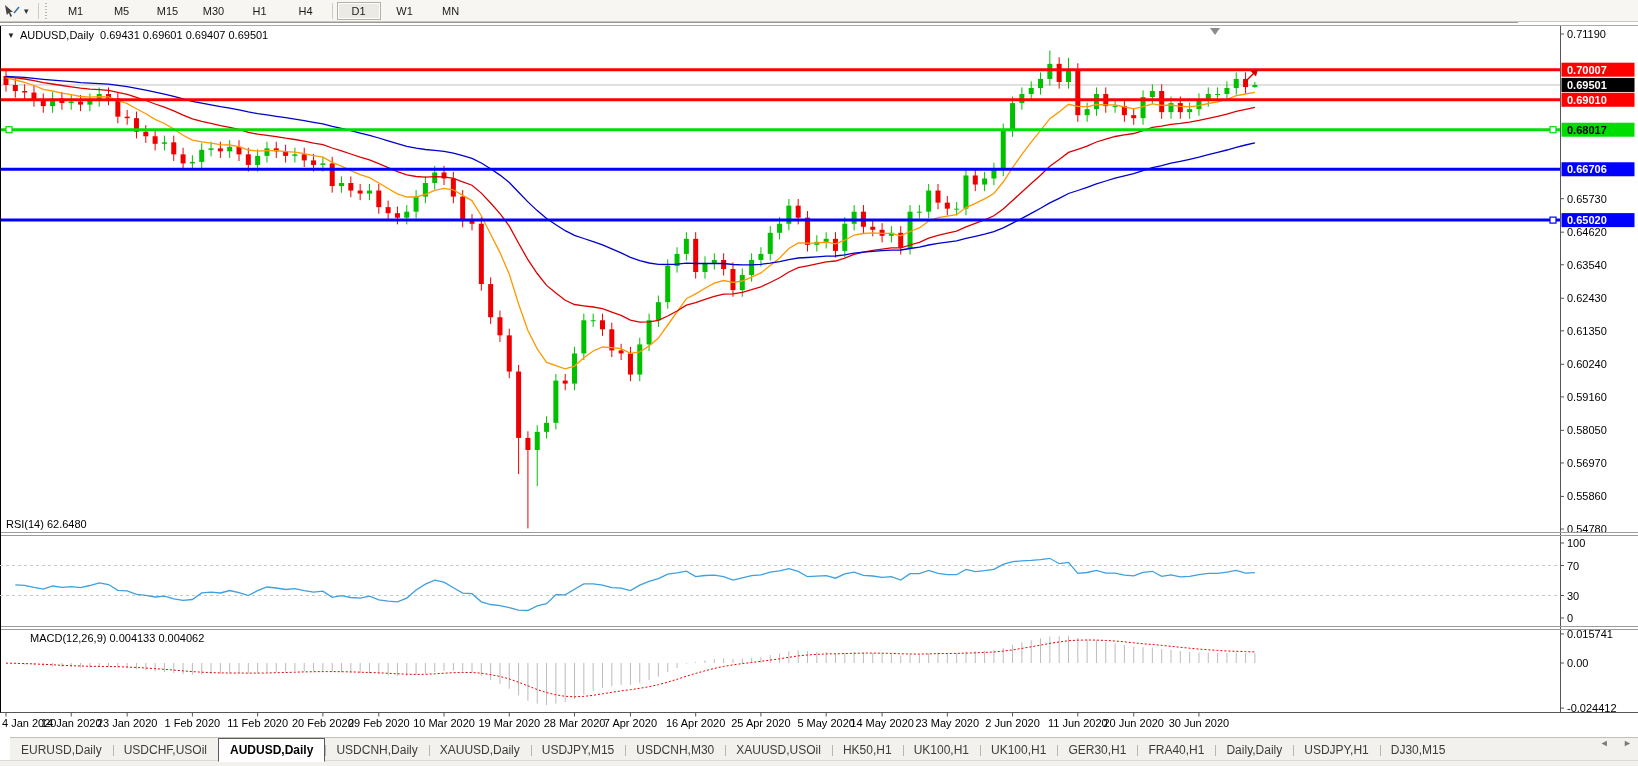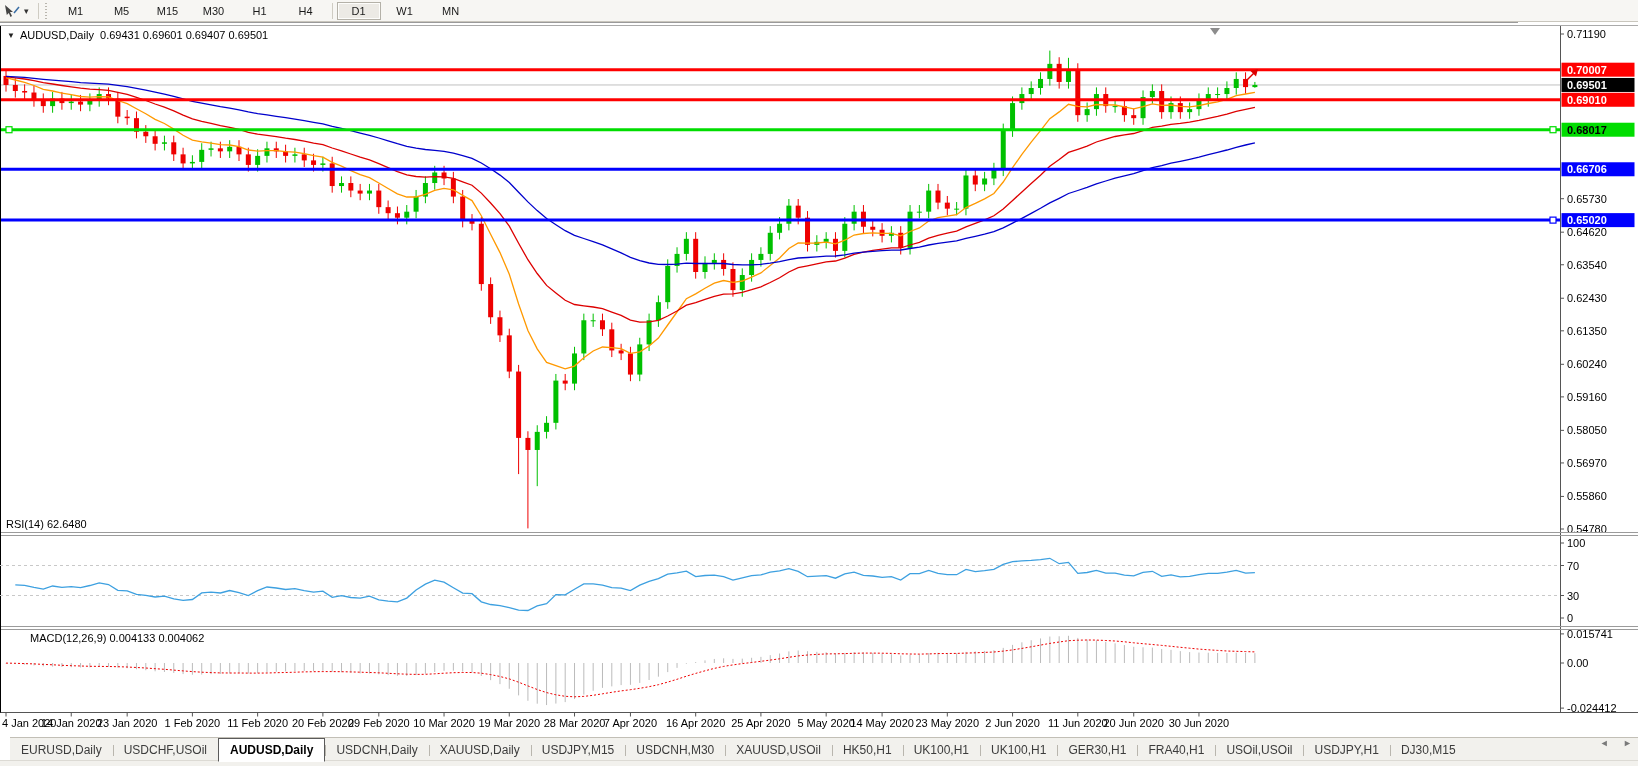--- a/index.html
+++ b/index.html
@@ -634,21 +634,21 @@
         <div class="tab">USDCNH,Daily</div>
         <div class="tab">XAUUSD,Daily</div>
         <div class="tab">USDJPY,M15</div>
         <div class="tab">USDCNH,M30</div>
         <div class="tab">XAUUSD,USOil</div>
         <div class="tab">HK50,H1</div>
         <div class="tab">UK100,H1</div>
         <div class="tab">UK100,H1</div>
         <div class="tab">GER30,H1</div>
         <div class="tab">FRA40,H1</div>
-        <div class="tab">USOil,USOil</div>
+        <div class="tab">Daily,Daily</div>
         <div class="tab">USDJPY,H1</div>
         <div class="tab">DJ30,M15</div>
       </div>
     <div id="tab-scroll">
       <span>◄</span>
       <span>►</span>
     </div>
   </div>
   <div id="bottomstrip"></div>
 </div>

